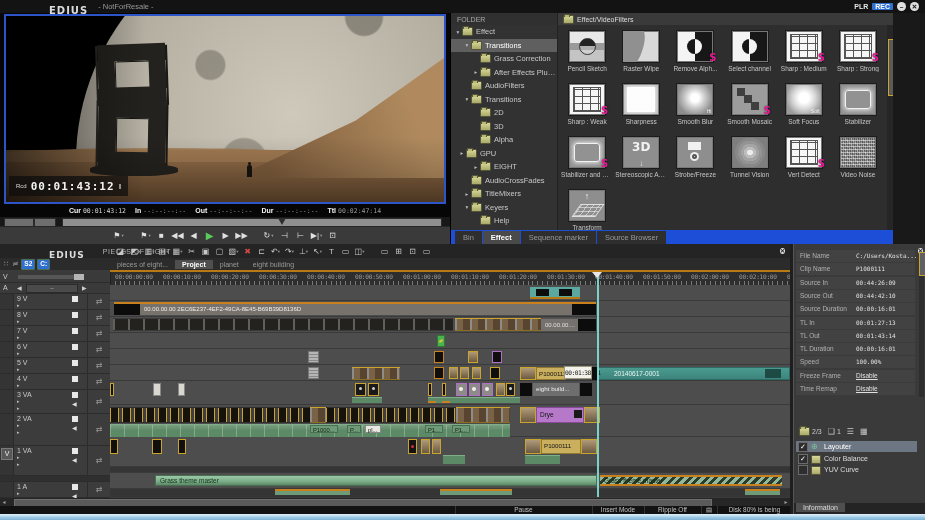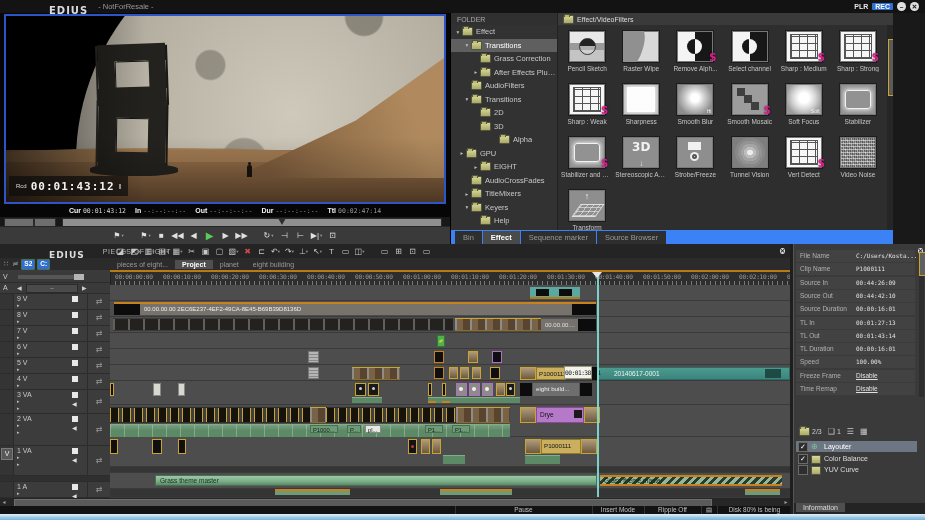--- a/index.html
+++ b/index.html
@@ -113,21 +113,21 @@
   .v-noise{background-color:#8a8a8a;
     background-image:repeating-linear-gradient(0deg,rgba(255,255,255,.5) 0 1px,transparent 1px 3px),
       repeating-linear-gradient(90deg,rgba(0,0,0,.35) 0 1px,transparent 1px 2px),
       repeating-linear-gradient(45deg,rgba(255,255,255,.3) 0 1px,transparent 1px 4px);}
   .v-transform{background:#8e8e8e;}
   .v-transform::before{content:"";position:absolute;left:7px;bottom:4px;width:22px;height:11px;border:1px solid #e0e0e0;transform:skewX(-35deg);
     background-image:repeating-linear-gradient(90deg,rgba(255,255,255,.5) 0 1px,transparent 1px 6px),repeating-linear-gradient(0deg,rgba(255,255,255,.5) 0 1px,transparent 1px 4px);}
   .v-transform::after{content:"↑";position:absolute;left:0;right:0;top:1px;text-align:center;font-size:9px;color:#f0f0f0;}
   #palscroll{left:436px;top:25px;width:7px;height:205px;background:#262626;}
   #palscroll .thumb{position:absolute;left:1px;top:14px;width:5px;height:55px;background:#5a5a5a;}
-  #paltabs{left:0;top:230px;width:443px;height:14px;background:#3b82f6;display:flex;align-items:flex-end;gap:1px;padding-left:4px;box-sizing:border-box;}
+  #paltabs{left:0;top:230px;width:443px;height:14px;background:#1d4ed8;display:flex;align-items:flex-end;gap:1px;padding-left:4px;box-sizing:border-box;}
   .ptab{padding:2px 8px 2px;font-size:7.5px;color:#999;background:#2e2e2e;}
   .ptab.active{background:#4a4a4a;color:#fff;font-weight:bold;}
   #rightgap{left:893px;top:0;width:32px;height:244px;background:#191919;}
   .closedot{width:9px;height:9px;border-radius:50%;background:#e4e4e4;color:#1a1a1a;font-size:6px;line-height:9px;text-align:center;font-weight:bold;}
 
   
   #timeline{left:0;top:244px;width:790px;height:270px;background:#3b3b3b;overflow:hidden;}
   #tlhdr{left:0;top:0;width:790px;height:14px;background:#242424;display:flex;align-items:center;}
   #tlhdr .seqname{font-size:7px;color:#b8b8b8;letter-spacing:.5px;margin-left:8px;}
   #tlicons{position:absolute;left:115px;top:1px;display:flex;align-items:center;gap:1px;}
@@ -366,21 +366,21 @@
         <div class="titem" style="padding-left: 21px;">
           <span class="arr"></span>
           <span class="foldericon"></span>
           <span class="tlabel">2D</span>
         </div>
         <div class="titem" style="padding-left: 21px;">
           <span class="arr"></span>
           <span class="foldericon"></span>
           <span class="tlabel">3D</span>
         </div>
-        <div class="titem" style="padding-left: 21px; margin-left: 19px;">
+        <div class="titem" style="padding-left: 21px;">
           <span class="arr"></span>
           <span class="foldericon"></span>
           <span class="tlabel">Alpha</span>
         </div>
         <div class="titem" style="padding-left: 7px;">
           <span class="arr">▸</span>
           <span class="foldericon"></span>
           <span class="tlabel">GPU</span>
         </div>
         <div class="titem" style="padding-left: 21px;">

